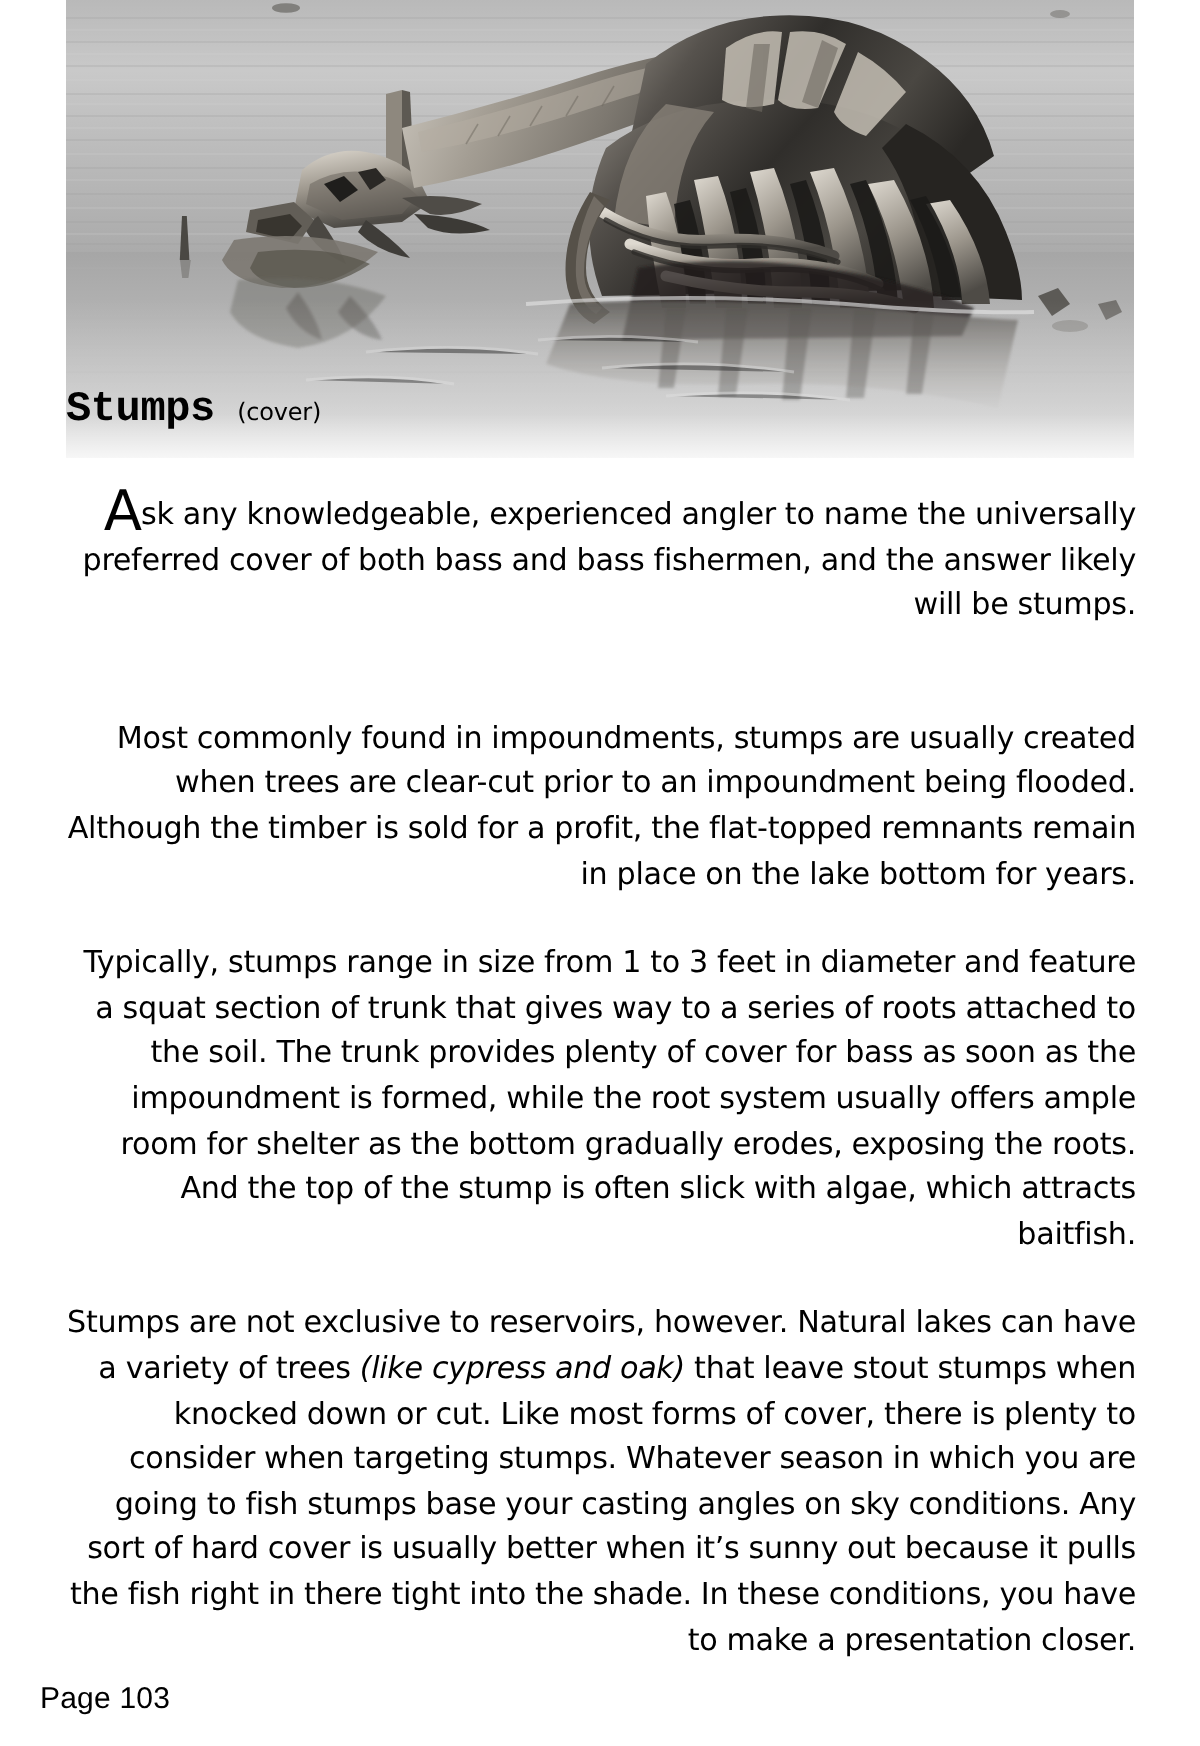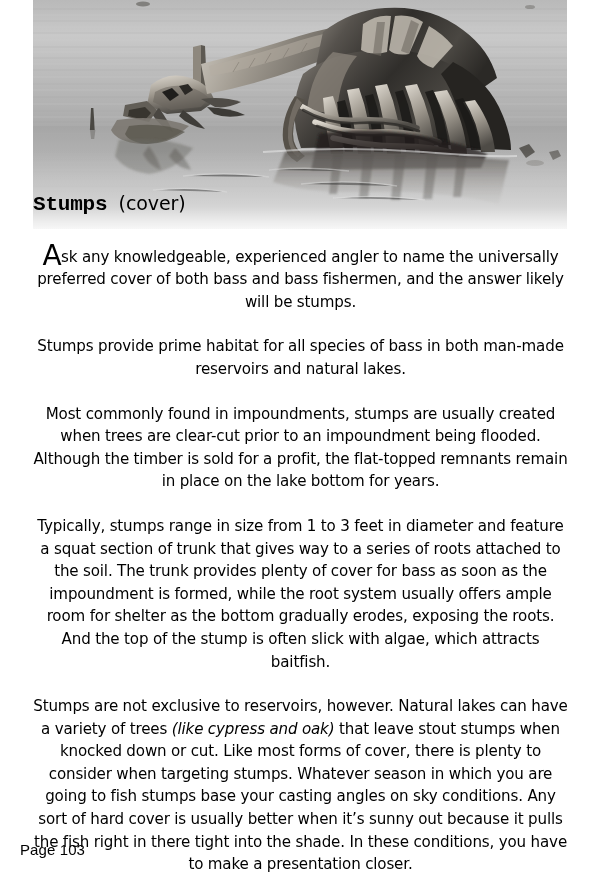--- a/index.html
+++ b/index.html
@@ -52,32 +52,32 @@
     line-height: 1.05;
     white-space: nowrap;
   }
   .heading-title {
     font-size: 21px;
     font-weight: bold;
     letter-spacing: -0.2px;
     font-family: Liberation Mono, monospace;
   }
   .heading-sub {
-    font-size: 19px;
+    font-size: 12px;
     font-weight: normal;
     letter-spacing: -0.1px;
     text-align: right;
   }
 
   .body-para {
     font-size: 15.1px;
     line-height: 22.6px;
     letter-spacing: -0.15px;
     margin: 0;
-    text-align: center;
+    text-align: right;
     word-spacing: -0.1px;
   }
   .para-gap {
     height: 22px;
   }
   .para-gap-sm {
     height: 21px;
   }
 
   .dropcap {
@@ -331,21 +331,20 @@
     <h1 class="heading-line">
       <span class="heading-title">Stumps</span><span>&nbsp;</span><span class="heading-sub">(cover)</span>
     </h1>
 
     <div class="para-gap-sm"></div>
 
     <p class="body-para"><span class="dropcap">A</span><span>sk any knowledgeable, experienced angler to name the universally preferred cover of both bass and bass fishermen, and the answer likely will be stumps.</span></p>
 
     <div class="para-gap"></div>
 
-    <p class="body-para">Stumps provide prime habitat for all species of bass in both man-made reservoirs and natural lakes.</p>
 
     <div class="para-gap"></div>
 
     <p class="body-para">Most commonly found in impoundments, stumps are usually created when trees are clear-cut prior to an impoundment being flooded. Although the timber is sold for a profit, the flat-topped remnants remain in place on the lake bottom for years.</p>
 
     <div class="para-gap"></div>
 
     <p class="body-para">Typically, stumps range in size from 1 to 3 feet in diameter and feature a squat section of trunk that gives way to a series of roots attached to the soil. The trunk provides plenty of cover for bass as soon as the impoundment is formed, while the root system usually offers ample room for shelter as the bottom gradually erodes, exposing the roots. And the top of the stump is often slick with algae, which attracts baitfish.</p>
 
     <div class="para-gap"></div>

